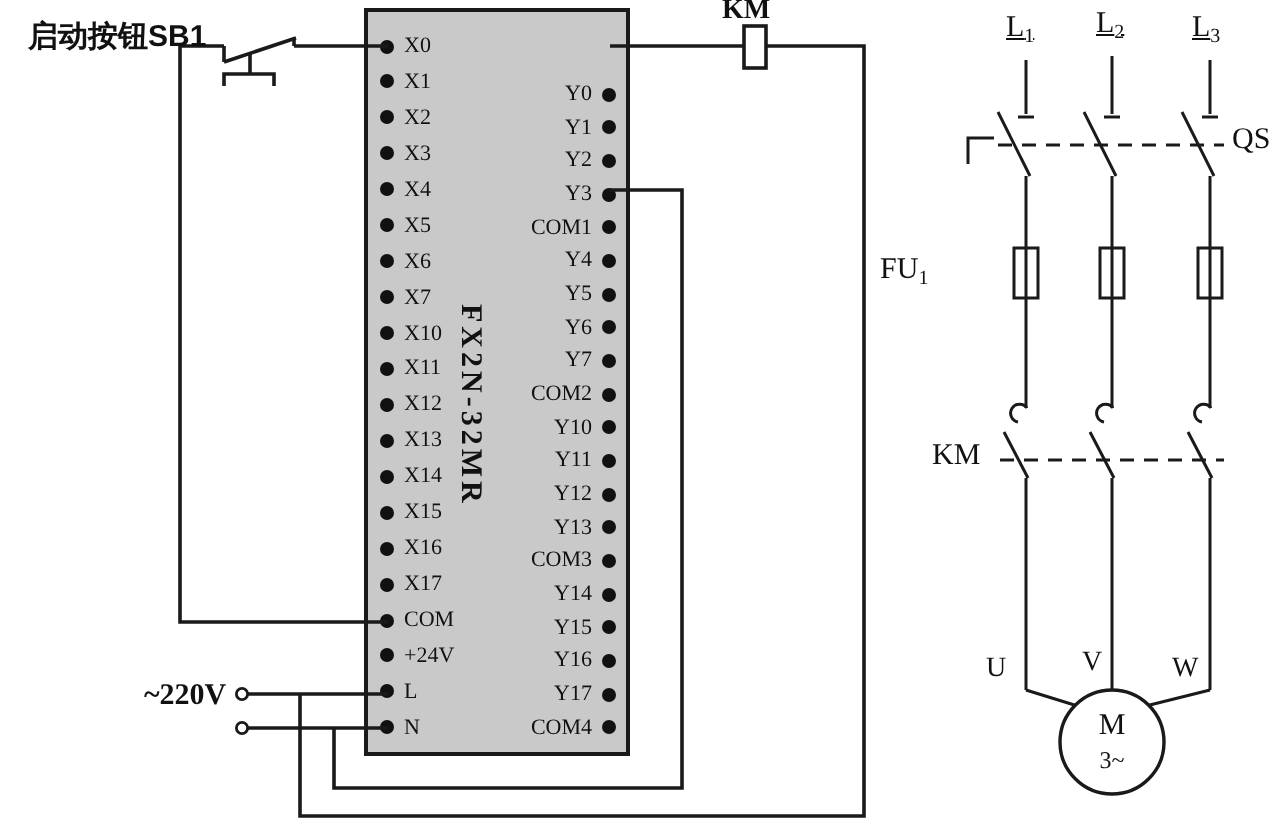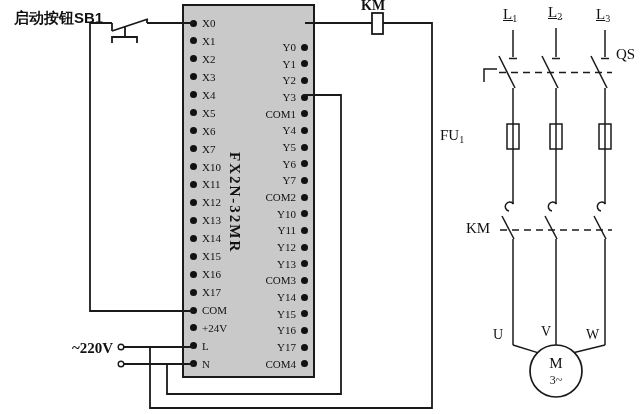--- a/index.html
+++ b/index.html
@@ -22,21 +22,21 @@
   
   svg.wires{position:absolute;left:0;top:0;z-index:3;pointer-events:none;}
   
   .lbl{position:absolute;z-index:4;white-space:nowrap;}
   .lbl-sb1{left:2px;top:9px;font-size:15px;font-weight:700;
            font-family:"Liberation Sans","DejaVu Sans",sans-serif;margin-left:12px;}
   .lbl-220{left:72px;top:340px;font-size:15px;font-weight:700;}
   .lbl-kmcoil{left:361px;top:-2px;font-size:14px;font-weight:700;}
   .lbl-phase{font-size:15px;text-decoration:underline;}
   .sub{font-size:10px;position:relative;top:3px;}
-  .lbl-qs{left:616px;top:46px;font-size:15px;}
+  .lbl-qs{left:616px;top:62px;font-size:15px;}
   .lbl-fu{left:440px;top:127px;font-size:15px;text-align:right;}
   .lbl-km2{left:466px;top:220px;font-size:15px;}
   .lbl-uvw{font-size:14px;}
   .lbl-motor{font-size:15px;text-align:center;}
   .lbl-motortype{font-size:12px;text-align:center;}
 </style>
 </head>
 <body>
 
 <div class="stage">

